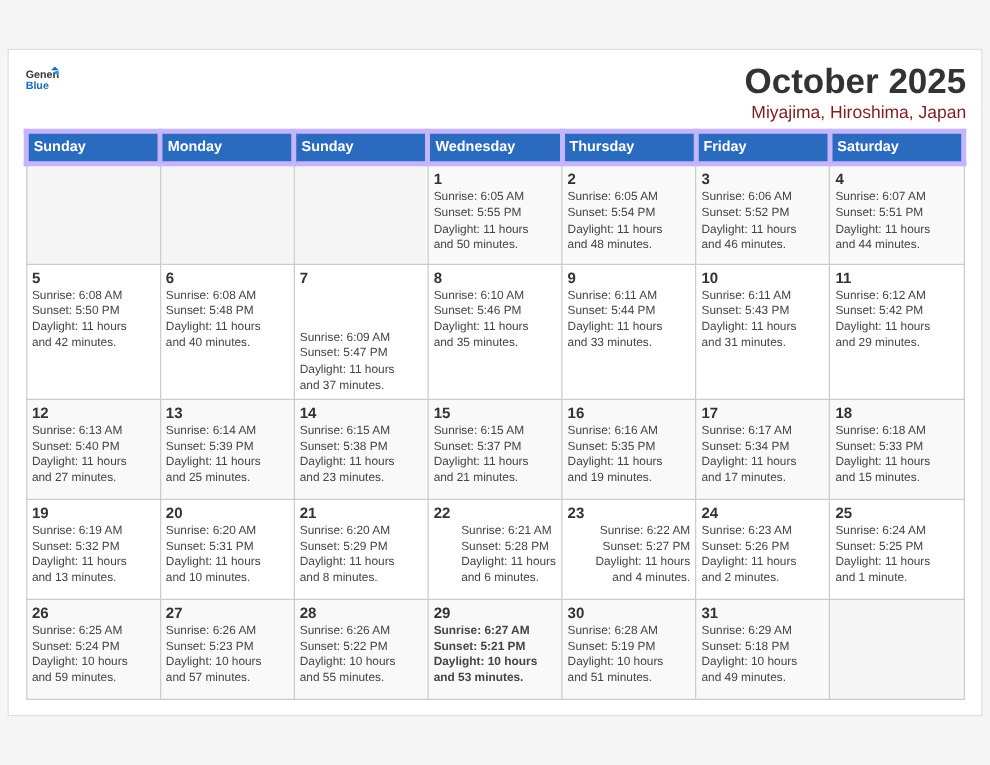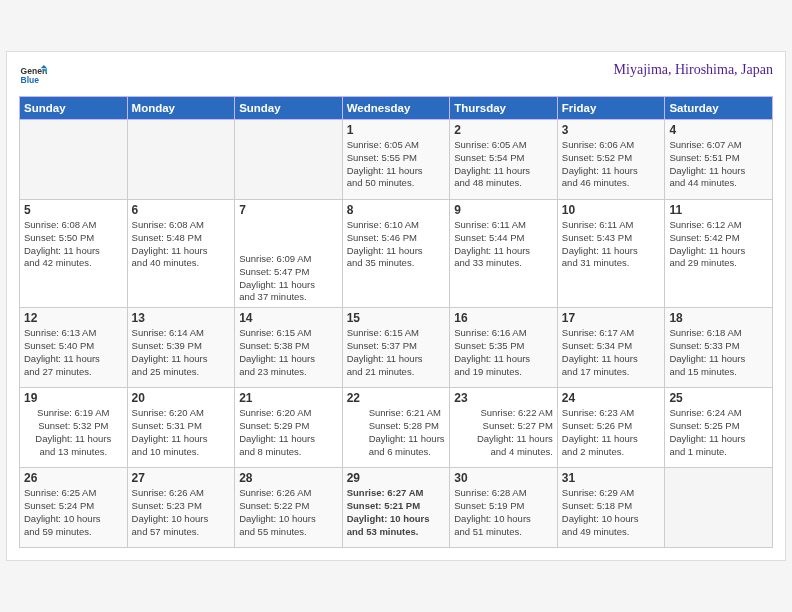--- a/index.html
+++ b/index.html
@@ -38,36 +38,35 @@
       text-align: right;
     }
     .month-title {
       font-size: 28px;
       font-weight: bold;
       color: #333;
       line-height: 1.1;
     }
     .location {
       font-size: 14px;
-      color: #4c1d95;
-      font-family: Liberation Serif, serif;
+      color: #7f1d1d;
     }
     table {
       width: 100%;
       border-collapse: collapse;
       table-layout: fixed;
     }
     thead th {
       background: #2a6bbf;
       color: white;
       font-size: 11.5px;
       font-weight: bold;
       padding: 5px 4px;
       text-align: left;
-      border: 1px solid #c4b5fd;
+      border: 4px solid #c4b5fd;
     }
     tbody td {
       border: 1px solid #ccc;
       vertical-align: top;
       padding: 3px 4px;
       height: 80px;
       background: white;
     }
     tbody tr:nth-child(odd) td {
       background: #f9f9f9;
@@ -95,20 +94,21 @@
   <div class="header-top">
     <div class="logo">
       <svg class="logo-icon" viewBox="0 0 36 36">
         <text x="2" y="16" font-size="11" font-weight="bold" fill="#333">General</text>
         <text x="2" y="27" font-size="11" font-weight="bold" fill="#1a6cbb">Blue</text>
         <polygon points="28,8 36,8 32,4" fill="#1a6cbb"></polygon>
         <polygon points="30,10 36,14 36,8" fill="#2a9fd6"></polygon>
       </svg>
     </div>
     <div class="header-right">
+      <div class="month-title">October 2025</div>
       <div class="location">Miyajima, Hiroshima, Japan</div>
     </div>
   </div>
 
   <table>
     <thead>
       <tr>
       <th>Sunday</th>
           <th>Monday</th>
           <th>Sunday</th>
@@ -250,21 +250,21 @@
             <span class="day-number">18</span>
             <div class="day-content" style="white-space: pre-line;">Sunrise: 6:18 AM
 Sunset: 5:33 PM
 Daylight: 11 hours
 and 15 minutes.</div>
           </td>
         </tr>
         <tr>
           <td>
             <span class="day-number">19</span>
-            <div class="day-content" style="white-space: pre-line; text-align: center;">Sunrise: 6:19 AM
+            <div class="day-content" style="white-space: pre-line;">Sunrise: 6:19 AM
 Sunset: 5:32 PM
 Daylight: 11 hours
 and 13 minutes.</div>
           </td>
           <td>
             <span class="day-number">20</span>
             <div class="day-content" style="white-space: pre-line;">Sunrise: 6:20 AM
 Sunset: 5:31 PM
 Daylight: 11 hours
 and 10 minutes.</div>

